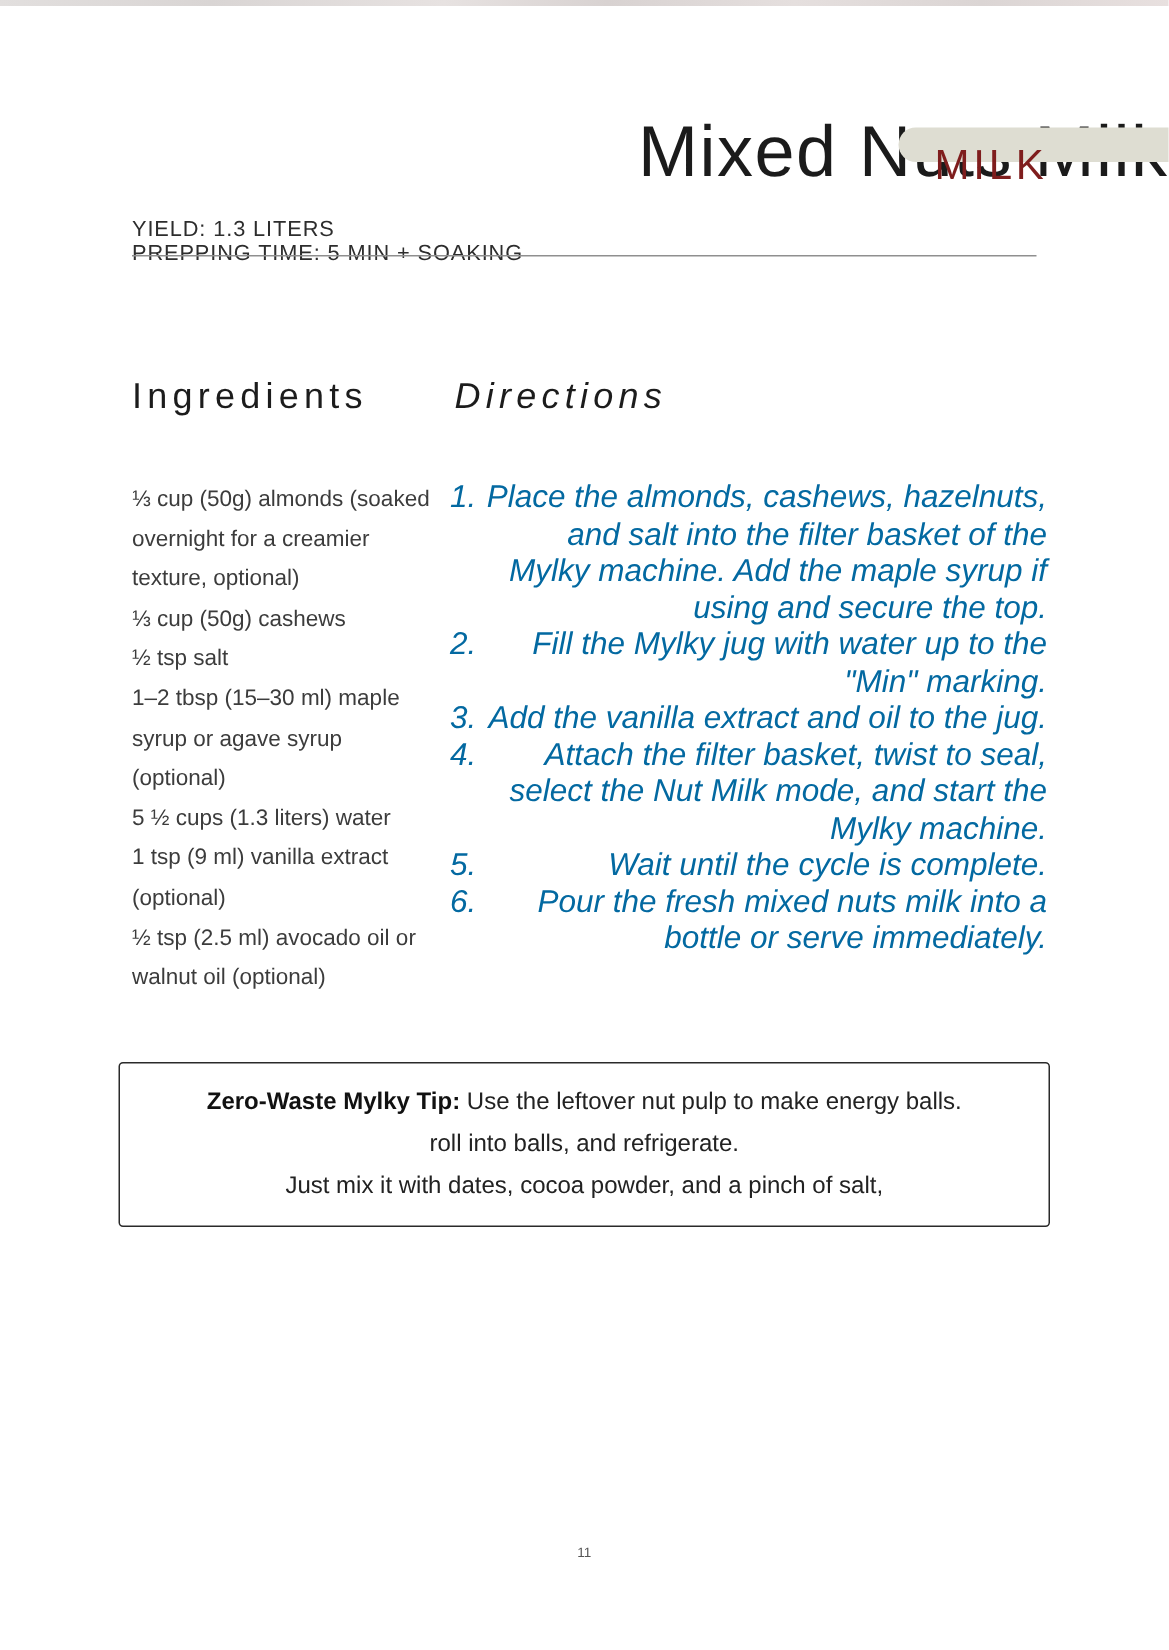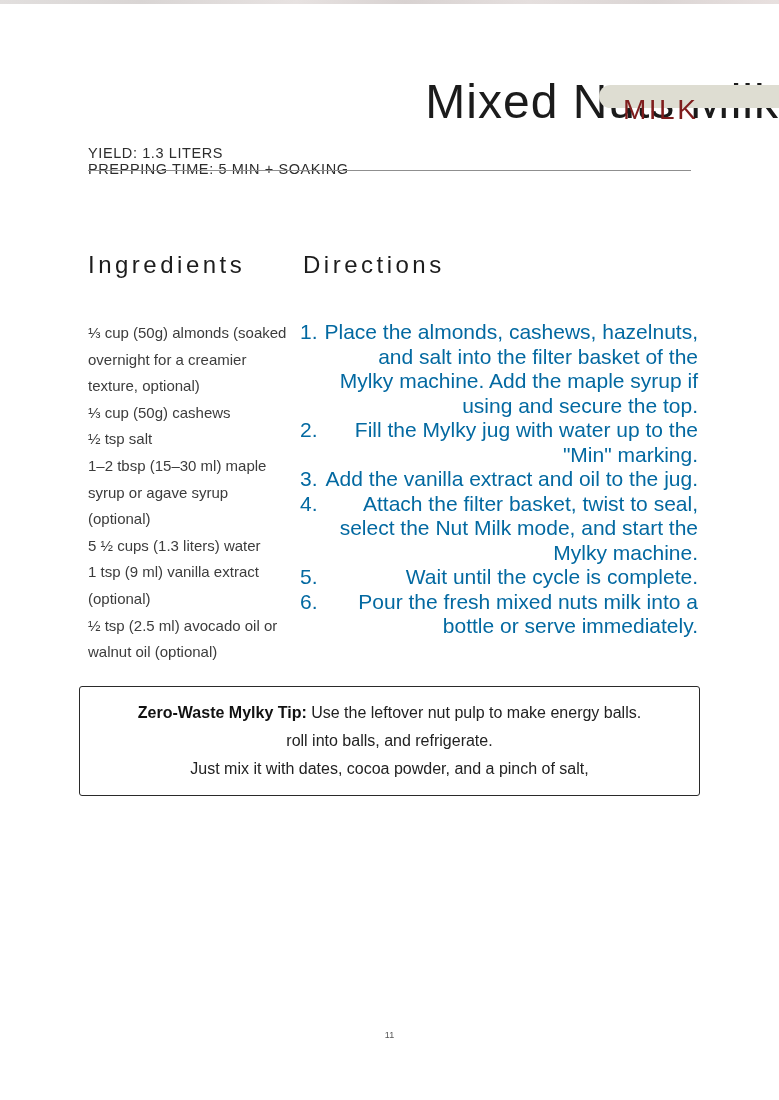--- a/index.html
+++ b/index.html
@@ -46,21 +46,21 @@
   .rule {
     position: absolute; top: 170px; left: 88px;
     width: 603px; height: 0;
     border-top: 1px solid #8f8f8f;
   }
   .columns {
     position: absolute; top: 213px; left: 88px;
     display: flex;
   }
   .col-ingredients { width: 215px; }
-  .col-directions { width: 400px; }
+  .col-directions { width: 400px; font-style: italic; }
   .section-heading {
     font-size: 24px; font-weight: 300; letter-spacing: 3.5px;
     color: #1c1c1c;
     margin-bottom: 41px;
     margin-top: 38px;
   }
   .ingredient-list {
     list-style: none;
     width: 205px;
     font-size: 15px; line-height: 26.6px;
@@ -77,21 +77,21 @@
   .direction-list li {
     counter-increment: step;
     position: relative;
     padding-left: 17px;
   }
   .direction-list li::before {
     content: counter(step) ".";
     position: absolute; left: -3px;
   }
   .tip-box {
-    position: absolute; top: 686px; left: 79px;
+    position: absolute; top: 708px; left: 79px;
     width: 621px; height: 110px;
     border: 1px solid #2a2a2a;
     border-radius: 3px;
     text-align: center;
     font-size: 16px; line-height: 28px;
     color: #222222;
     padding-top: 12px;
   }
   .tip-box b { font-weight: 700; color: #111111; }
   .page-number {

